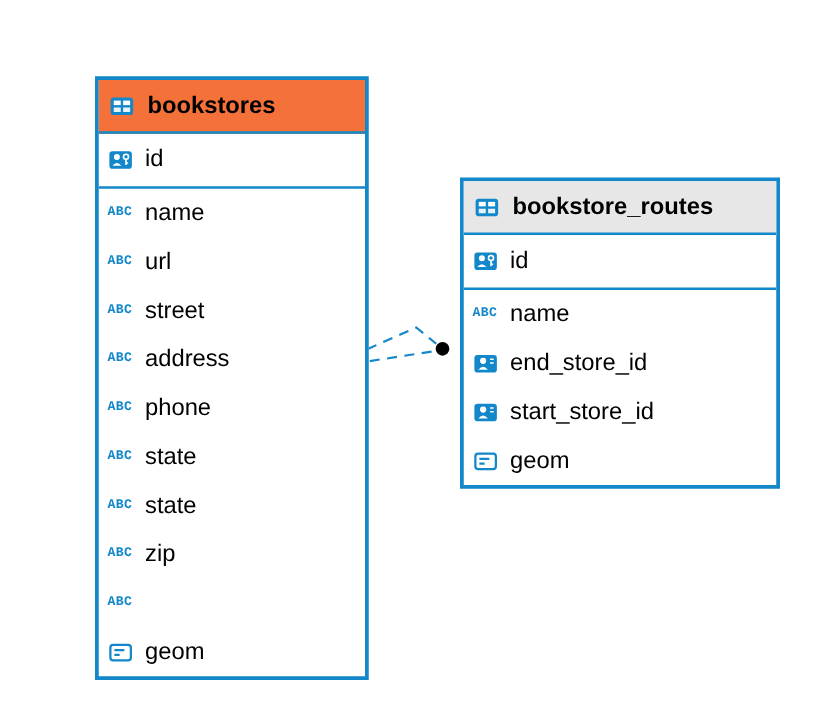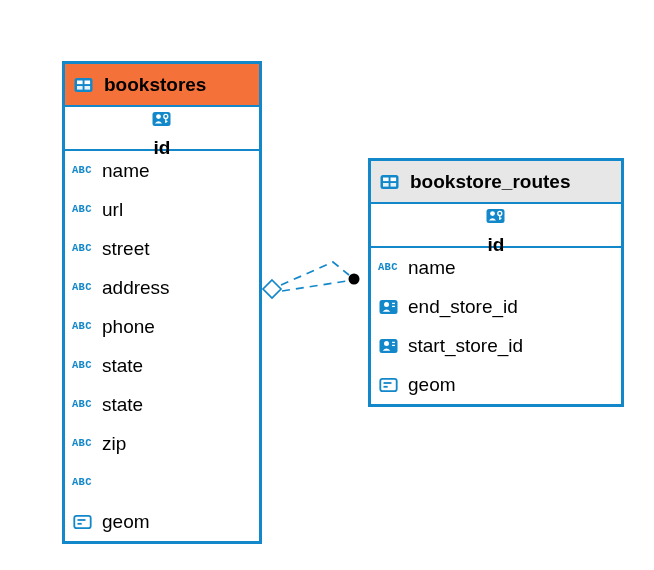--- a/index.html
+++ b/index.html
@@ -11,22 +11,22 @@
     overflow: hidden;
     font-family: "Liberation Sans", "DejaVu Sans", sans-serif;
     color: #000;
   }
   .er-table {
     position: absolute;
     background: #ffffff;
     border: 3px solid #1287c9;
     box-sizing: border-box;
   }
-  #table-0 { left: 62px;  top: 61px;  width: 200px; }
-  #table-1 { left: 368px; top: 158px; width: 256px; }
+  #table-0 { left: 76px;  top: 61px;  width: 219px; }
+  #table-1 { left: 368px; top: 142px; width: 256px; }
   .table-header {
     height: 43px;
     display: flex;
     align-items: center;
     gap: 8px;
     padding: 0 8px;
     border-bottom: 2.5px solid #1287c9;
     font-weight: bold;
     font-size: 19px;
     box-sizing: border-box;
@@ -36,22 +36,21 @@
     display: flex;
     align-items: center;
     gap: 7px;
     padding: 0 7px;
     font-size: 19px;
     box-sizing: border-box;
   }
   .trow.pk {
     height: 44px;
     border-bottom: 2.5px solid #1287c9;
-    font-weight: bold;
-    flex-direction: column;
+    font-weight: normal;
   }
   .cicon {
     width: 23px;
     display: inline-flex;
     align-items: center;
     justify-content: flex-start;
     flex: 0 0 23px;
   }
   .abc {
     color: #1287c9;

